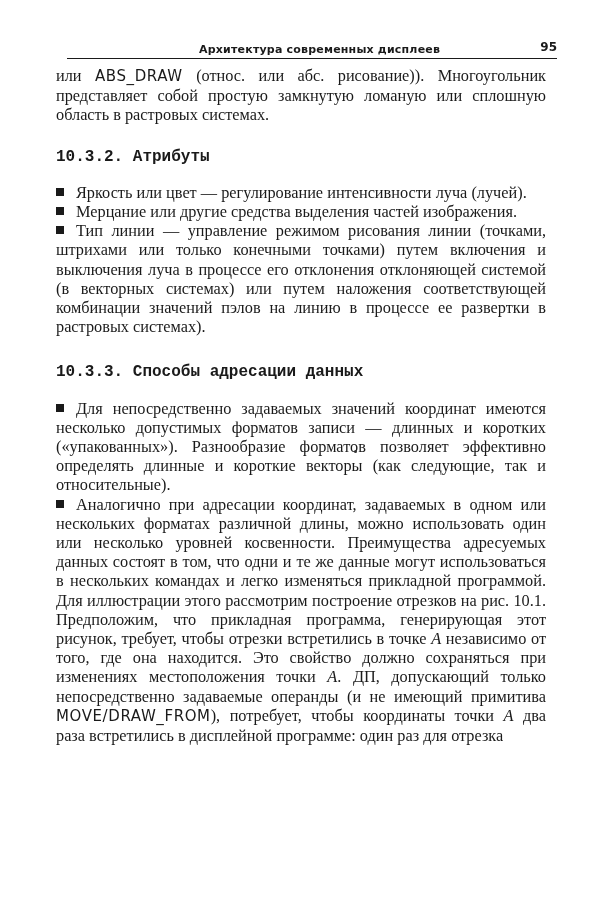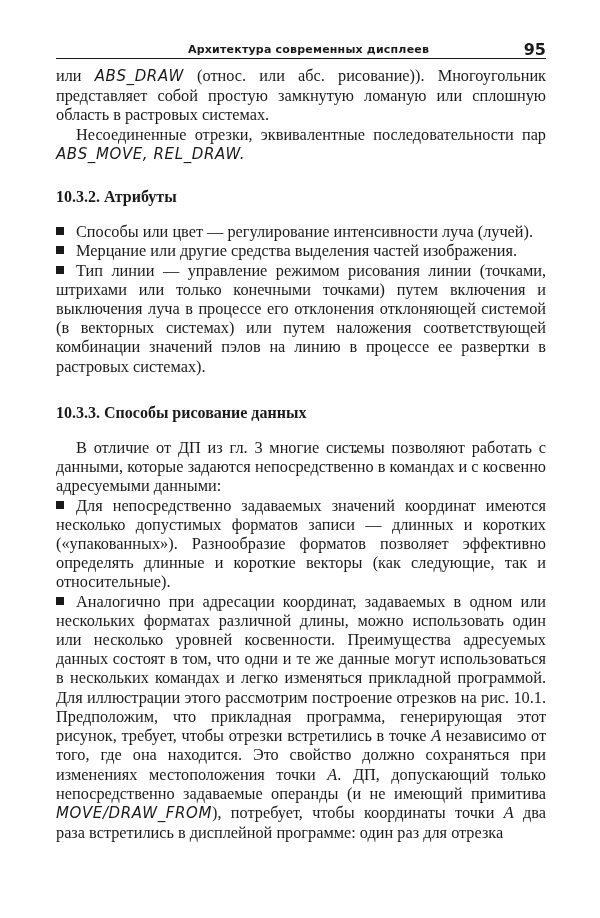--- a/index.html
+++ b/index.html
@@ -1,34 +1,34 @@
 <!DOCTYPE html>
 <html><head>
 <meta charset="utf-8">
 <style>
   html, body { margin: 0; padding: 0; background: #ffffff; }
   body { width: 600px; height: 918px; position: relative; overflow: hidden; color: #1a1a1a; }
   .page { position: absolute; left: 56px; top: 0; width: 490px; }
   .running-head {
-    position: absolute; top: 40px; left: 0; width: 490px; height: 18px;
+    position: absolute; top: 40px; left: 11px; width: 490px; height: 18px;
     border-bottom: 1.5px solid #1a1a1a;
     font-family: "DejaVu Sans", sans-serif; font-weight: bold; font-size: 11px;
   }
   .running-head .title { position: absolute; left: 132px; top: 3px; letter-spacing: 0.2px; }
-  .running-head .pagenum { position: absolute; right: 0; top: 0px; font-size: 16px; }
+  .running-head .pagenum { position: absolute; right: 0; top: 0px; font-size: 12px; }
   .body-text {
     position: absolute; top: 66px; left: 0; width: 490px;
     font-family: "Liberation Serif", serif; font-size: 16.3px; line-height: 19.2px;
     text-align: justify;
   }
   p { margin: 0; }
   .indent { text-indent: 20px; }
-  .mono-ital { font-family: "DejaVu Sans", sans-serif; font-style: italic; font-size: 15px; letter-spacing: 0.6px; }
+  .mono-ital { font-family: "DejaVu Sans", sans-serif; font-size: 15px; letter-spacing: 0.6px; }
   .heading {
-    font-family: Liberation Serif, serif; font-weight: bold; font-size: 16px;
+    font-family: Liberation Mono, monospace; font-weight: bold; font-size: 16px;
     margin: 0;
   }
   .bullet { position: relative; padding-left: 0; }
   .bullet .mark {
     display: inline-block; width: 8px; height: 8px; background: #1a1a1a;
     margin-right: 12px; vertical-align: 2px;
   }
   .gap-head-before { height: 23px; }
   .gap-head-after { height: 16px; }
   .dot { position: absolute; left: 298px; top: 450px; width: 3px; height: 3px; background:#333; border-radius:50%; }
@@ -37,32 +37,30 @@
 <body>
 
 <div class="page">
   <div class="running-head">
     <span class="title">Архитектура современных дисплеев</span>
     <span class="pagenum">95</span>
   </div>
 
   <div class="body-text">
     <p><span>или </span><span class="mono-ital">ABS_DRAW</span><span> (относ. или абс. рисование)). Многоугольник представляет собой простую замкнутую ломаную или сплошную область в растровых системах.</span></p>
-    <p class="indent"><span>Несоединенные отрезки, эквивалентные последовательности пар </span><span class="mono-ital">ABS_MOVE, REL_DRAW.</span></p>
 
     <div class="gap-head-before"></div>
     <p class="heading">10.3.2. Атрибуты</p>
     <div class="gap-head-after"></div>
 
-    <p class="bullet"><span class="mark"></span><span>Способы или цвет — регулирование интенсивности луча (лучей).</span></p>
+    <p class="bullet"><span class="mark"></span><span>Яркость или цвет — регулирование интенсивности луча (лучей).</span></p>
     <p class="bullet"><span class="mark"></span><span>Мерцание или другие средства выделения частей изображения.</span></p>
     <p class="bullet"><span class="mark"></span><span>Тип линии — управление режимом рисования линии (точками, штрихами или только конечными точками) путем включения и выключения луча в процессе его отклонения отклоняющей системой (в векторных системах) или путем наложения соответствующей комбинации значений пэлов на линию в процессе ее развертки в растровых системах).</span></p>
 
     <div class="gap-head-before" style="height:27px"></div>
-    <p class="heading">10.3.3. Способы рисование данных</p>
+    <p class="heading">10.3.3. Способы адресации данных</p>
     <div class="gap-head-after"></div>
 
-    <p class="indent">В отличие от ДП из гл. 3 многие системы позволяют работать с данными, которые задаются непосредственно в командах и с косвенно адресуемыми данными:</p>
     <p class="bullet"><span class="mark"></span><span>Для непосредственно задаваемых значений координат имеются несколько допустимых форматов записи — длинных и коротких («упакованных»). Разнообразие форматов позволяет эффективно определять длинные и короткие векторы (как следующие, так и относительные).</span></p>
     <p class="bullet"><span class="mark"></span><span>Аналогично при адресации координат, задаваемых в одном или нескольких форматах различной длины, можно использовать один или несколько уровней косвенности. Преимущества адресуемых данных состоят в том, что одни и те же данные могут использоваться в нескольких командах и легко изменяться прикладной программой. Для иллюстрации этого рассмотрим построение отрезков на рис. 10.1. Предположим, что прикладная программа, генерирующая этот рисунок, требует, чтобы отрезки встретились в точке </span><i>A</i><span> независимо от того, где она находится. Это свойство должно сохраняться при изменениях местоположения точки </span><i>A</i><span>. ДП, допускающий только непосредственно задаваемые операнды (и не имеющий примитива </span><span class="mono-ital">MOVE/DRAW_FROM</span><span>), потребует, чтобы координаты точки </span><i>A</i><span> два раза встретились в дисплейной программе: один раз для отрезка </span></p>
   </div>
   <div class="dot"></div>
 </div>
 
 </body></html>

